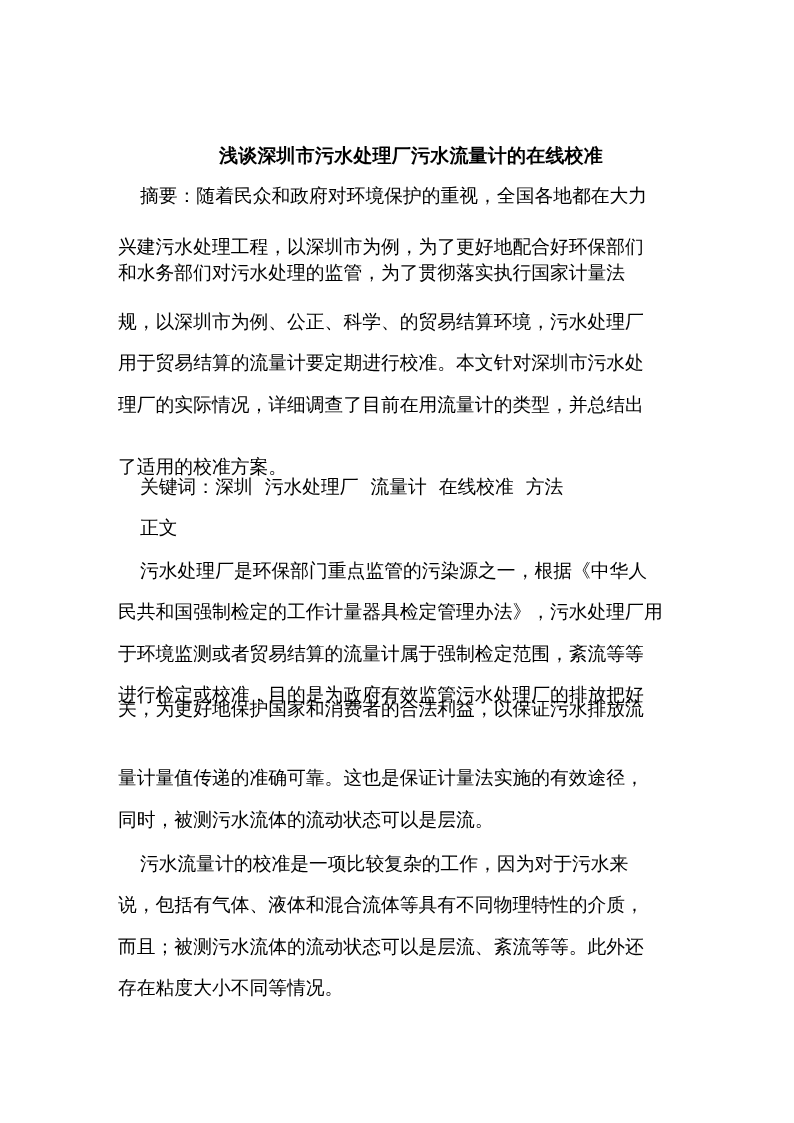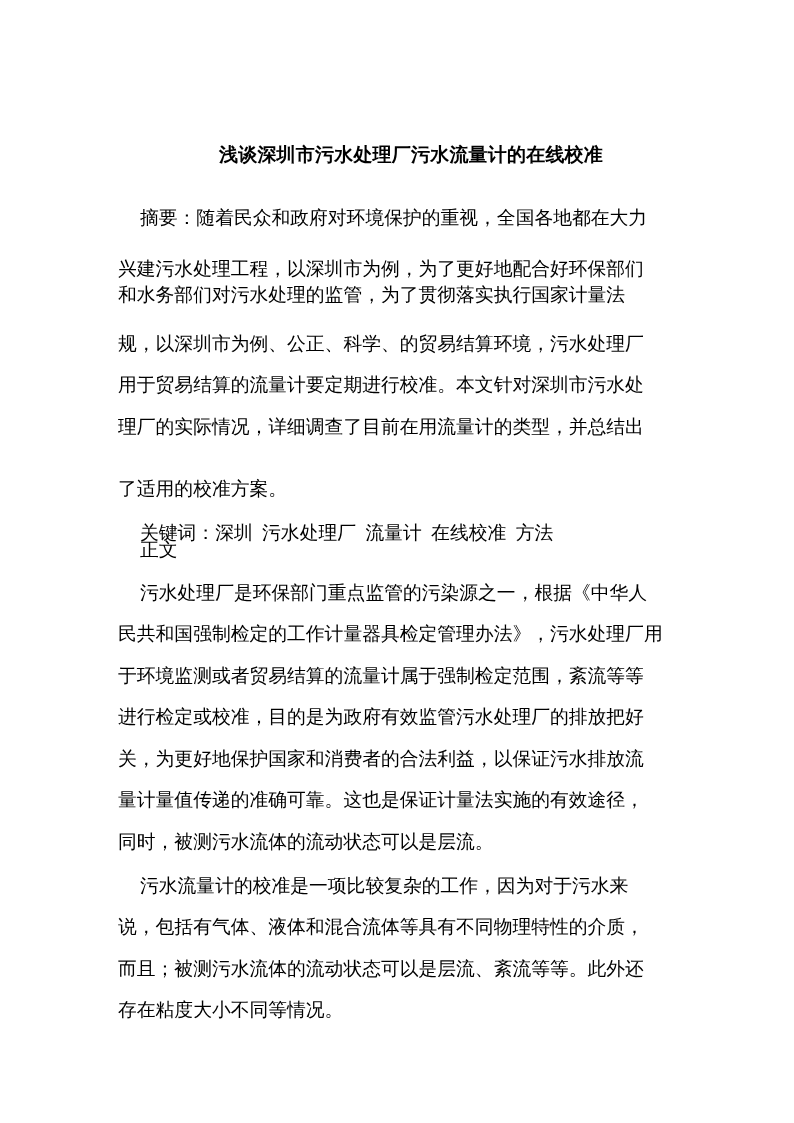--- a/index.html
+++ b/index.html
@@ -1,49 +1,49 @@
 <!DOCTYPE html>
 <html><head>
 <meta charset="utf-8">
 <style>
   html, body { margin: 0; padding: 0; background: #ffffff; }
   body { width: 794px; height: 1123px; position: relative; overflow: hidden;
          font-family: "DejaVu Sans", "Liberation Sans", sans-serif; color: #000; }
-  .page { position: absolute; left: 0; top: 0; width: 672px; height: 1123px; background: #fff; font-family: Liberation Serif, serif; }
-  .line { position: absolute; left: 118px; font-size: 18.8px; line-height: 22px; white-space: nowrap; letter-spacing: 0px; margin-top: 22px; }
+  .page { position: absolute; left: 0; top: 0; width: 672px; height: 1123px; background: #fff; }
+  .line { position: absolute; left: 118px; font-size: 18.8px; line-height: 22px; white-space: nowrap; letter-spacing: 0px; }
   .title { position: absolute; left: 219px; top: 143px; font-size: 19px; line-height: 24px; font-weight: bold; white-space: nowrap; letter-spacing: 0.2px; }
   .indent { left: 140px; }
 </style>
 </head>
 <body>
 
 <div class="page">
 
   <div class="title">浅谈深圳市污水处理厂污水流量计的在线校准</div>
 
   <div>
     <div class="line indent" style="top:185px">摘要：随着民众和政府对环境保护的重视，全国各地都在大力</div>
     <div class="line" style="top:236px">兴建污水处理工程，以深圳市为例，为了更好地配合好环保部们</div>
     <div class="line" style="top:262px">和水务部们对污水处理的监管，为了贯彻落实执行国家计量法</div>
     <div class="line" style="top:311px">规，以深圳市为例、公正、科学、的贸易结算环境，污水处理厂</div>
     <div class="line" style="top:352px">用于贸易结算的流量计要定期进行校准。本文针对深圳市污水处</div>
     <div class="line" style="top:394px">理厂的实际情况，详细调查了目前在用流量计的类型，并总结出</div>
     <div class="line" style="top:456px">了适用的校准方案。</div>
   </div>
 
-  <div class="line indent" style="top:500px; white-space:pre;">关键词：深圳  污水处理厂  流量计  在线校准  方法</div>
+  <div class="line indent" style="top:476px; white-space:pre;">关键词：深圳  污水处理厂  流量计  在线校准  方法</div>
 
   <div class="line indent" style="top:517px">正文</div>
 
   <div>
     <div class="line indent" style="top:560px">污水处理厂是环保部门重点监管的污染源之一，根据《中华人</div>
     <div class="line" style="top:601px">民共和国强制检定的工作计量器具检定管理办法》，污水处理厂用</div>
     <div class="line" style="top:643px">于环境监测或者贸易结算的流量计属于强制检定范围，紊流等等</div>
     <div class="line" style="top:684px">进行检定或校准，目的是为政府有效监管污水处理厂的排放把好</div>
-    <div class="line" style="top:726px">关，为更好地保护国家和消费者的合法利益，以保证污水排放流</div>
+    <div class="line" style="top:698px">关，为更好地保护国家和消费者的合法利益，以保证污水排放流</div>
     <div class="line" style="top:767px">量计量值传递的准确可靠。这也是保证计量法实施的有效途径，</div>
     <div class="line" style="top:809px">同时，被测污水流体的流动状态可以是层流。</div>
   </div>
 
   <div>
     <div class="line indent" style="top:853px">污水流量计的校准是一项比较复杂的工作，因为对于污水来</div>
     <div class="line" style="top:894px">说，包括有气体、液体和混合流体等具有不同物理特性的介质，</div>
     <div class="line" style="top:936px">而且；被测污水流体的流动状态可以是层流、紊流等等。此外还</div>
     <div class="line" style="top:977px">存在粘度大小不同等情况。</div>
   </div>

